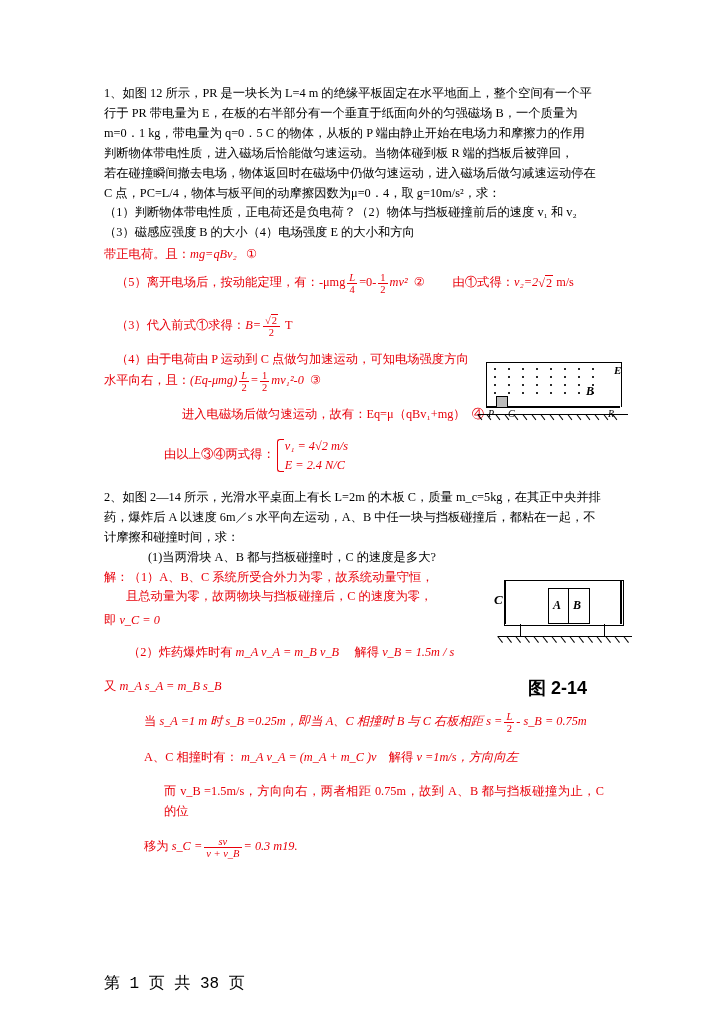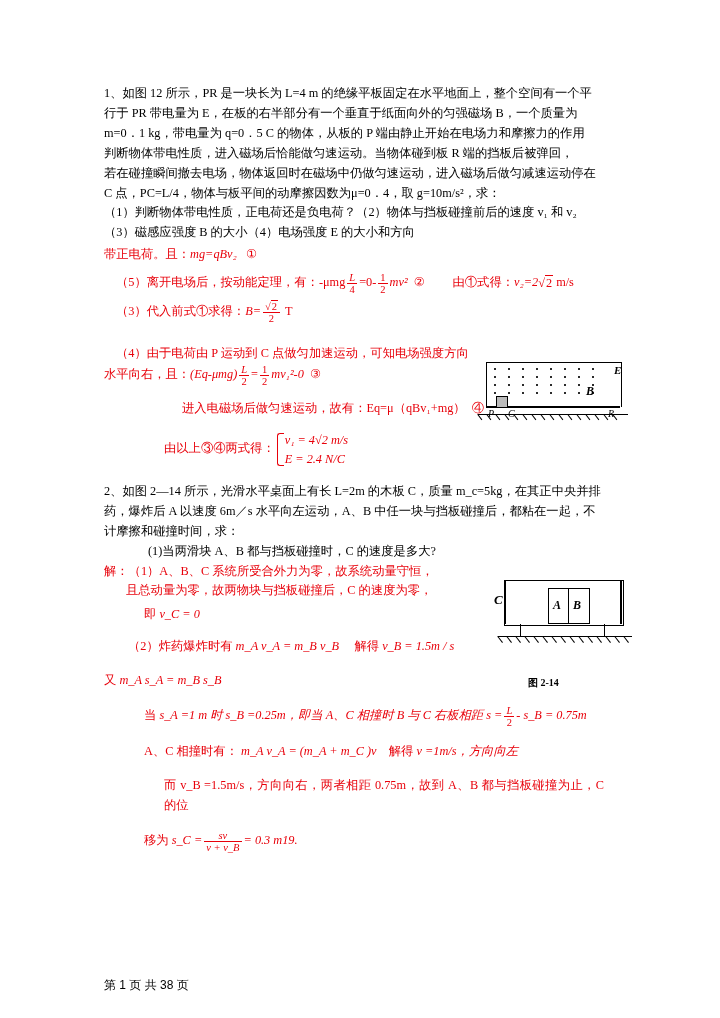--- a/index.html
+++ b/index.html
@@ -69,25 +69,25 @@
   .fig2 .board { position:absolute; left:6px; top:2px; width:118px; height:44px; border:1.4px solid #000; }
   .fig2 .wall { position:absolute; background:#000; width:2px; }
   .fig2 .blk2 { position:absolute; border:1.4px solid #000; background:#fff; }
   .fig2 .grd { position:absolute; left:0; top:58px; width:134px; border-top:1.6px solid #000; }
   .fig2 .hatch i {
     position:absolute; top:0; width:8px; height:0; border-top:1px solid #000;
     transform:rotate(52deg); transform-origin:left top;
   }
   .fig2 .leg { position:absolute; width:0; border-left:1.4px solid #000; }
   .fig2 .cap { position:absolute; font-size:11px; font-style:italic; }
-  .figcap { position:absolute; left:528px; top:676px; font-size:10px; font-weight:bold; font-family:Liberation Serif, serif; }
+  .figcap { position:absolute; left:528px; top:676px; font-size:18px; font-weight:bold; font-family:Liberation Sans, sans-serif; }
 
   .footer {
-    position:absolute; left:104px; bottom:24px; font-size:12px;
-    font-family:Liberation Sans, sans-serif;
+    position:absolute; left:104px; bottom:24px; font-size:16px;
+    font-family:Liberation Mono, monospace;
   }
   .brace {
     display:inline-block; position:relative; padding-left:10px; vertical-align:middle;
   }
   .brace:before {
     content:""; position:absolute; left:2px; top:2px; bottom:2px; width:6px;
     border-left:1.2px solid currentColor; border-top:1.2px solid currentColor;
     border-bottom:1.2px solid currentColor; border-radius:3px 0 0 3px;
   }
   .brace .l { display:block; line-height:1.5; }
@@ -113,25 +113,25 @@
     <div class="blk red" style="margin-top:2px;">
       <div class="p">
         <span>带正电荷。且：</span><span class="m">mg=qBv₂</span>&nbsp;&nbsp;&nbsp;<span>①</span>
       </div>
 
       <div class="p" style="margin-top:7px; margin-left:12px;">
         <span>（5）离开电场后，按动能定理，有：-μmg</span><span class="frac"><span class="num m">L</span><span class="den">4</span></span><span>=0-</span><span class="frac"><span class="num">1</span><span class="den">2</span></span><span class="m">mv²</span>&nbsp;&nbsp;<span>②</span>
         &nbsp;&nbsp;&nbsp;&nbsp;&nbsp;&nbsp;&nbsp;&nbsp;<span>由①式得：</span><span class="m">v₂=2</span><span class="sqrt">√<span class="bar">2</span></span>&nbsp;<span>m/s</span>
       </div>
 
-      <div class="p" style="margin-top:6px; margin-left:12px;">
+      <div class="p" style="margin-top:20px; margin-left:12px;">
         <span>（3）代入前式①求得：</span><span class="m">B=</span><span class="frac"><span class="num"><span class="sqrt">√<span class="bar">2</span></span></span><span class="den">2</span></span>&nbsp;<span>T</span>
       </div>
 
-      <div class="p" style="margin-top:20px; margin-left:12px; width:360px;">（4）由于电荷由 P 运动到 C 点做匀加速运动，可知电场强度方向</div>
+      <div class="p" style="margin-top:12px; margin-left:12px; width:360px;">（4）由于电荷由 P 运动到 C 点做匀加速运动，可知电场强度方向</div>
       <div class="p" style="margin-left:0px; width:380px;">
         <span>水平向右，且：</span><span class="m">(Eq-μmg)</span><span class="frac"><span class="num m">L</span><span class="den">2</span></span><span>=</span><span class="frac"><span class="num">1</span><span class="den">2</span></span><span class="m">mv₁²-0</span>&nbsp;&nbsp;<span>③</span>
       </div>
 
       <div class="p" style="margin-top:12px; margin-left:78px;">
         <span>进入电磁场后做匀速运动，故有：Eq=μ（qBv₁+mg）</span>&nbsp;&nbsp;<span>④</span>
       </div>
 
       <div class="p" style="margin-top:12px; margin-left:60px;">
         <span>由以上③④两式得：</span><span class="brace"><span class="l m">v₁ = 4√2 m/s</span><span class="l m">E = 2.4 N/C</span></span>
@@ -141,21 +141,21 @@
     <div class="blk" style="margin-top:14px;">
       <div class="p">2、如图 2—14 所示，光滑水平桌面上有长 L=2m 的木板 C，质量 m_c=5kg，在其正中央并排</div>
       <div class="p">药，爆炸后 A 以速度 6m／s 水平向左运动，A、B 中任一块与挡板碰撞后，都粘在一起，不</div>
       <div class="p">计摩擦和碰撞时间，求：</div>
       <div class="p" style="margin-left:44px; width:330px;">(1)当两滑块 A、B 都与挡板碰撞时，C 的速度是多大?</div>
     </div>
 
     <div class="blk red">
       <div class="p" style="width:350px;">解：（1）A、B、C 系统所受合外力为零，故系统动量守恒，</div>
       <div class="p" style="margin-left:22px; width:340px;">且总动量为零，故两物块与挡板碰撞后，C 的速度为零，</div>
-      <div class="p" style="margin-left:40px; margin-top:4px;">
+      <div class="p" style="margin-top:4px;">
         <span>即</span>&nbsp;<span class="m"><span>v_C = 0</span></span>
       </div>
 
       <div class="p" style="margin-left:24px; margin-top:12px;">
         <span>（2）炸药爆炸时有</span>&nbsp;<span class="m">m_A v_A = m_B v_B</span>&nbsp;&nbsp;&nbsp;&nbsp;&nbsp;<span>解得</span>&nbsp;<span class="m">v_B = 1.5m / s</span>
       </div>
 
       <div class="p" style="margin-top:14px;">
         <span>又</span>&nbsp;<span class="m">m_A s_A = m_B s_B</span>
       </div>

